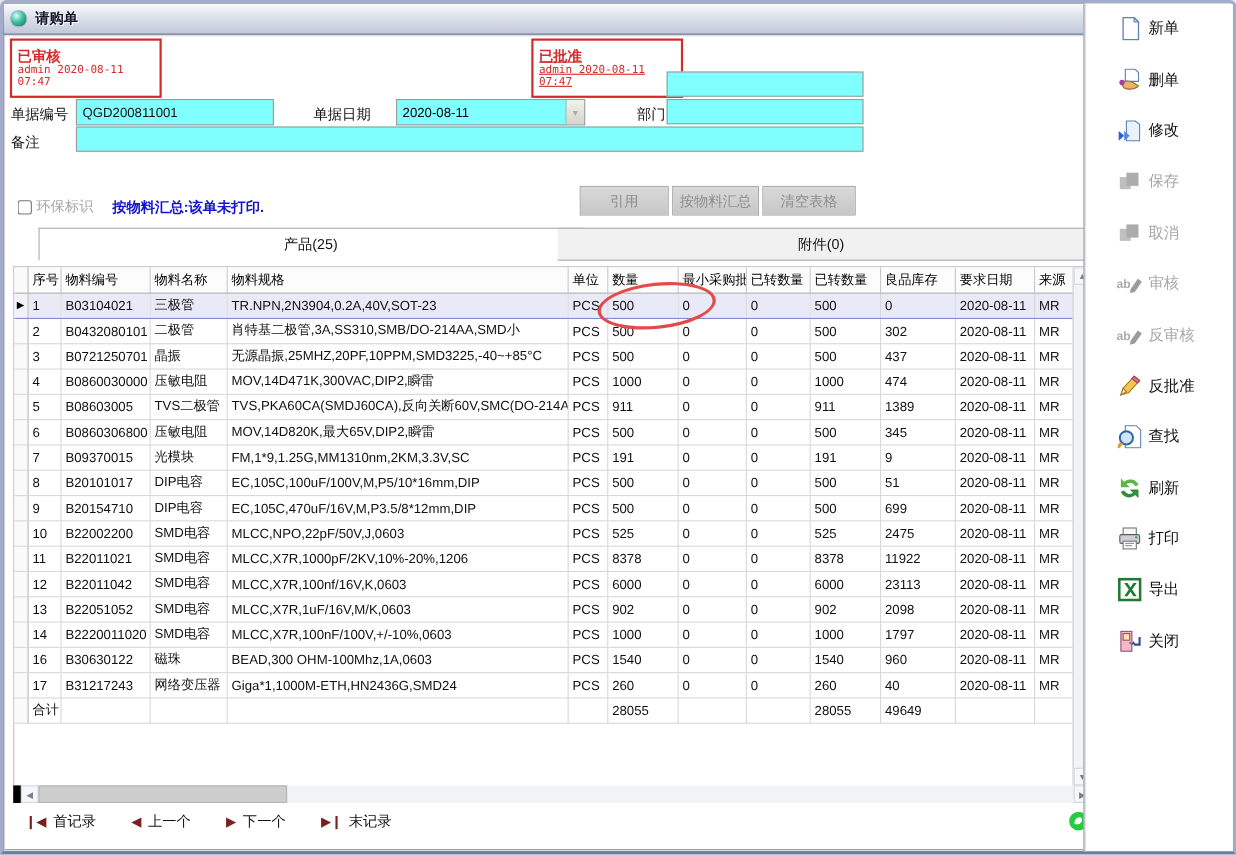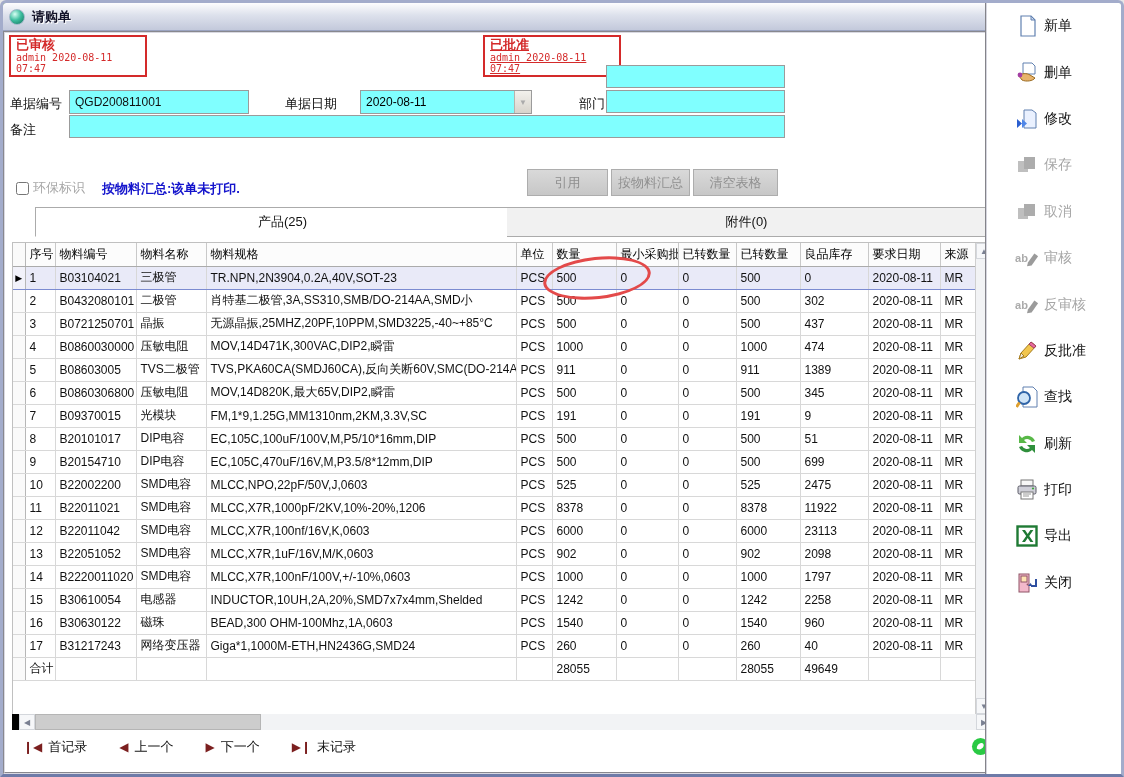--- a/index.html
+++ b/index.html
@@ -21,21 +21,21 @@
   .win-controls{margin-left:auto; display:flex; gap:2px;}
   .win-btn{width:21px; height:20px; border-radius:3px; font-size:11px; line-height:18px;
     text-align:center; border:1px solid #8A94B8; color:#3A4668; cursor:pointer;
     background:linear-gradient(#FAFAFC,#C9CFE0); font-weight:bold;}
   .win-btn.close{background:linear-gradient(#F2AB9F,#D24C38); border-color:#A23620; color:#fff;}
   
   .content{position:absolute; top:28px; left:0; right:0; bottom:0; background:#fff;
     border:2px groove #D9D9E2;}
   .abs{position:absolute;}
   
-  .stamp{border:2px solid var(--stamp-red); color:var(--stamp-red); padding:1px 5px; background:#fff;}
+  .stamp{border:2px solid var(--stamp-red); color:var(--stamp-red); padding:7px 5px; background:#fff;}
   .stamp .st-status{font-size:13px; font-weight:bold; line-height:14px;}
   .stamp .st-info{font-size:10px; font-family:"DejaVu Sans Mono",monospace; line-height:11px;}
   
   .flabel{font-size:13px; color:#111;}
   .field{background:var(--field-bg); border:1px solid #9B9B9B; font-size:12px; color:#111;
     padding:2px 5px; font-family:inherit;}
   input.field{outline:none;}
   .selectbox{background:var(--field-bg); border:1px solid #9B9B9B; display:flex; align-items:center;}
   .selectbox .sel-text{flex:1; font-size:12px; padding:0 5px;}
   .dd-btn{width:17px; height:100%; background:linear-gradient(#F2F1EC,#D8D4CC);
@@ -388,35 +388,20 @@
               <td>1000</td>
               <td>0</td>
               <td>0</td>
               <td>1000</td>
               <td>1797</td>
               <td>2020-08-11</td>
               <td>MR</td>
             </tr>
             <tr>
               <td class="gutter"></td>
-              <td>15</td>
-              <td>B30610054</td>
-              <td>电感器</td>
-              <td>INDUCTOR,10UH,2A,20%,SMD7x7x4mm,Shelded</td>
-              <td>PCS</td>
-              <td>1242</td>
-              <td>0</td>
-              <td>0</td>
-              <td>1242</td>
-              <td>2258</td>
-              <td>2020-08-11</td>
-              <td>MR</td>
-            </tr>
-            <tr>
-              <td class="gutter"></td>
               <td>16</td>
               <td>B30630122</td>
               <td>磁珠</td>
               <td>BEAD,300 OHM-100Mhz,1A,0603</td>
               <td>PCS</td>
               <td>1540</td>
               <td>0</td>
               <td>0</td>
               <td>1540</td>
               <td>960</td>

